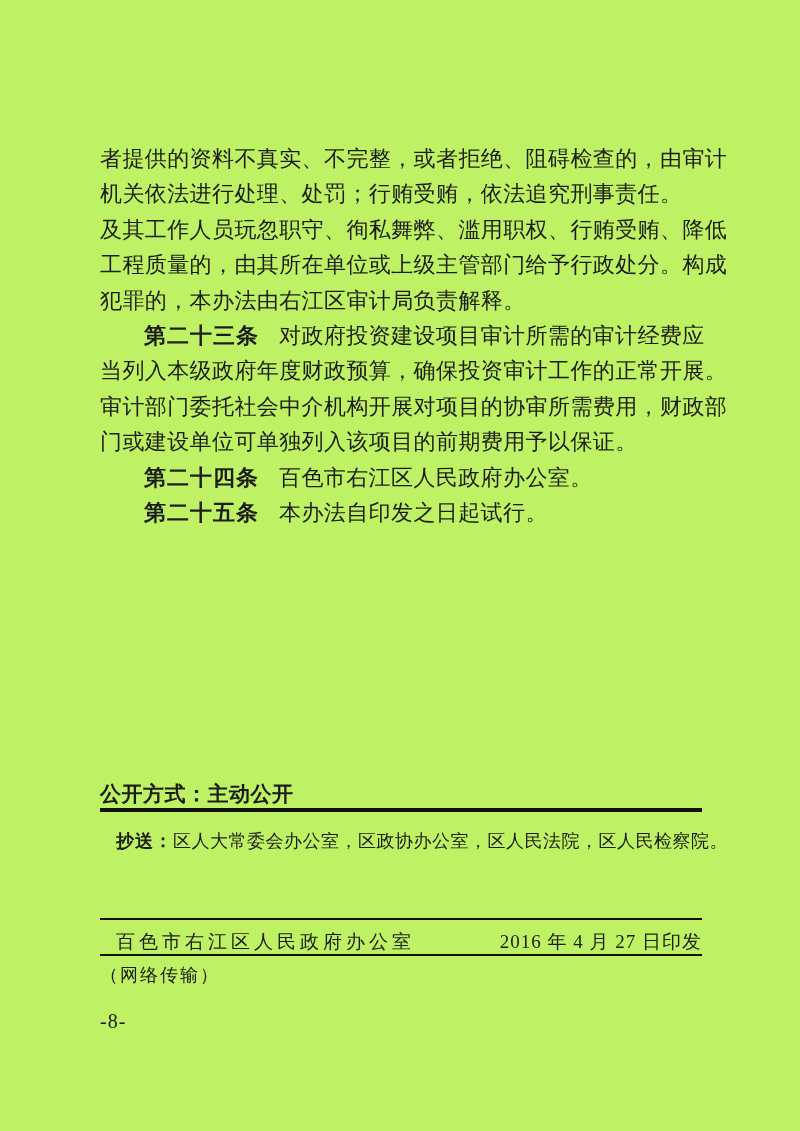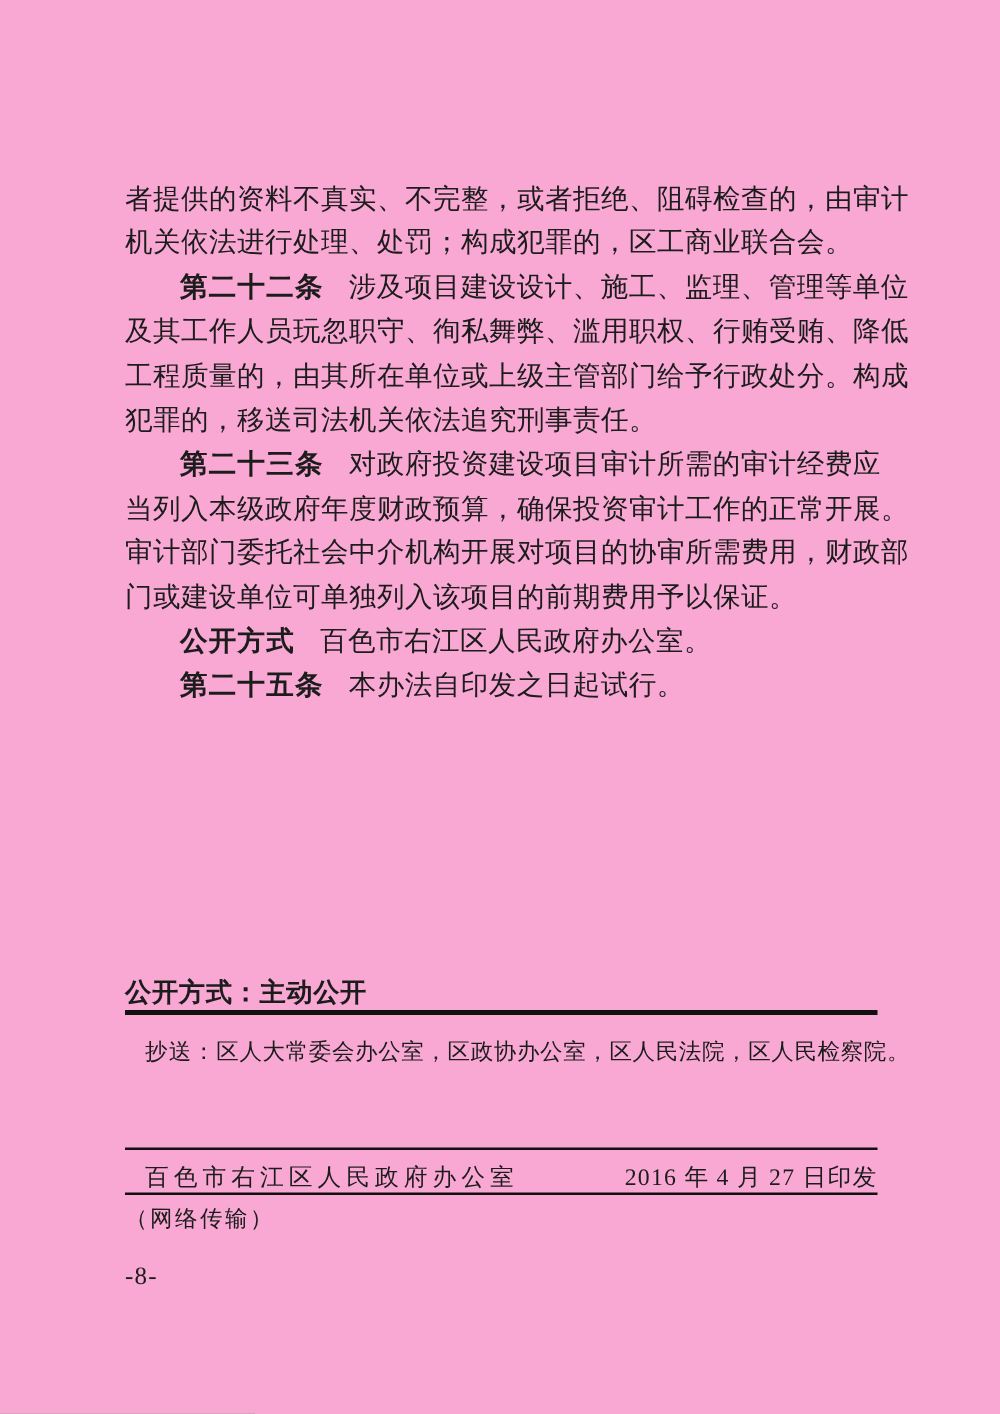--- a/index.html
+++ b/index.html
@@ -1,21 +1,21 @@
 <!DOCTYPE html>
 <html><head>
 <meta charset="utf-8">
 <style>
   * { margin: 0; padding: 0; box-sizing: border-box; }
   html, body { background: #9a9a9a; }
   .page {
     position: relative;
     width: 800px;
     height: 1131px;
-    background: #f9a8d4;
+    background: #bef264;
     font-family: "Liberation Serif", "DejaVu Serif", serif;
     color: #1c1c1c;
     overflow: hidden;
   }
 
   
   .body-text {
     position: absolute;
     left: 100px;
     top: 141px;
@@ -61,21 +61,21 @@
   .cc-block {
     position: absolute;
     left: 116px;
     top: 826px;
     width: 586px;
     display: flex;
     align-items: flex-start;
     font-size: 18px;
     line-height: 31.5px;
   }
-  .cc-label { flex: 0 0 auto; letter-spacing: 1px; }
+  .cc-label { flex: 0 0 auto; letter-spacing: 1px; font-weight: bold; }
   .cc-lines { flex: 1 1 auto; }
   .cc-line  { white-space: nowrap; letter-spacing: 0.5px; }
 
   .issuer-row {
     position: absolute;
     left: 100px;
     top: 929px;
     width: 602px;
     height: 25px;
     display: flex;
@@ -107,30 +107,29 @@
     letter-spacing: 1px;
   }
 </style>
 </head>
 <body>
 
 <div class="page">
 
   <div class="body-text">
     <div class="line"><span>者提供的资料不真实、不完整，或者拒绝、阻碍检查的，由审计</span></div>
-    <div class="line"><span>机关依法进行处理、处罚；构成犯罪的，区工商业联合会。</span></div>
-    <div class="line article"><span class="art-head">第二十二条</span><span>涉及项目建设设计、施工、监理、管理等单位</span></div>
+    <div class="line"><span>机关依法进行处理、处罚；行贿受贿，依法追究刑事责任。</span></div>
     <div class="line"><span>及其工作人员玩忽职守、徇私舞弊、滥用职权、行贿受贿、降低</span></div>
     <div class="line"><span>工程质量的，由其所在单位或上级主管部门给予行政处分。构成</span></div>
-    <div class="line"><span>犯罪的，移送司法机关依法追究刑事责任。</span></div>
+    <div class="line"><span>犯罪的，本办法由右江区审计局负责解释。</span></div>
     <div class="line article"><span class="art-head">第二十三条</span><span>对政府投资建设项目审计所需的审计经费应</span></div>
     <div class="line"><span>当列入本级政府年度财政预算，确保投资审计工作的正常开展。</span></div>
     <div class="line"><span>审计部门委托社会中介机构开展对项目的协审所需费用，财政部</span></div>
     <div class="line"><span>门或建设单位可单独列入该项目的前期费用予以保证。</span></div>
-    <div class="line article"><span class="art-head">公开方式</span><span>百色市右江区人民政府办公室。</span></div>
+    <div class="line article"><span class="art-head">第二十四条</span><span>百色市右江区人民政府办公室。</span></div>
     <div class="line article"><span class="art-head">第二十五条</span><span>本办法自印发之日起试行。</span></div>
   </div>
 
   <div class="publish-row">公开方式：主动公开</div>
 
   <div class="rule rule-thick"></div>
 
   <div class="cc-block">
     <span class="cc-label">抄送：</span>
     <div class="cc-lines">

